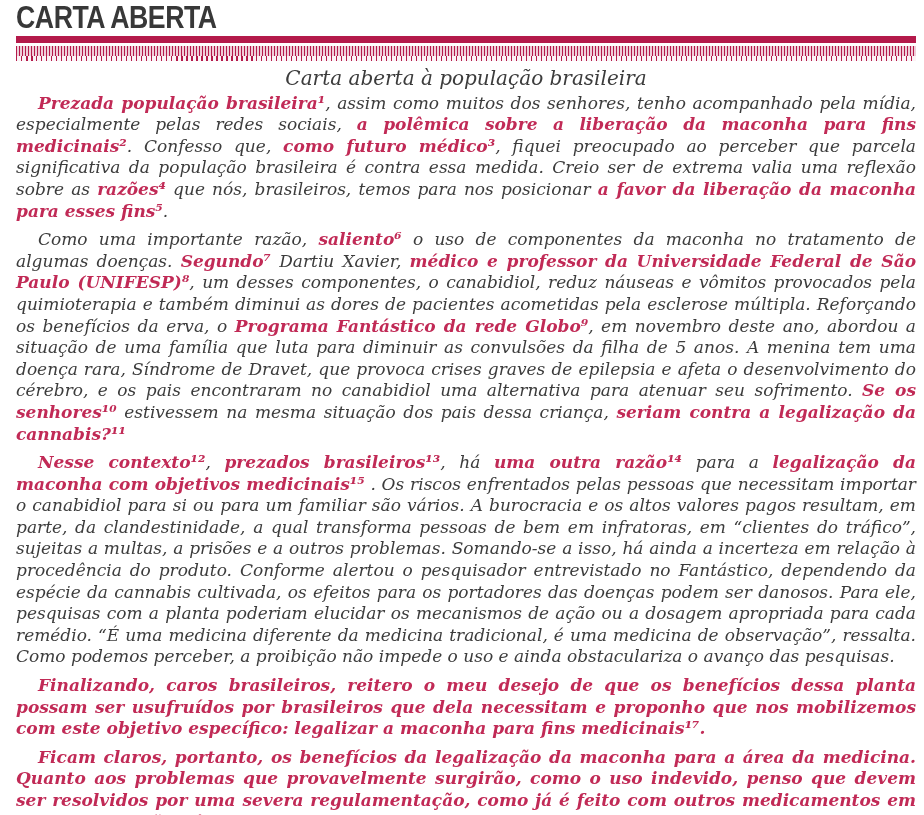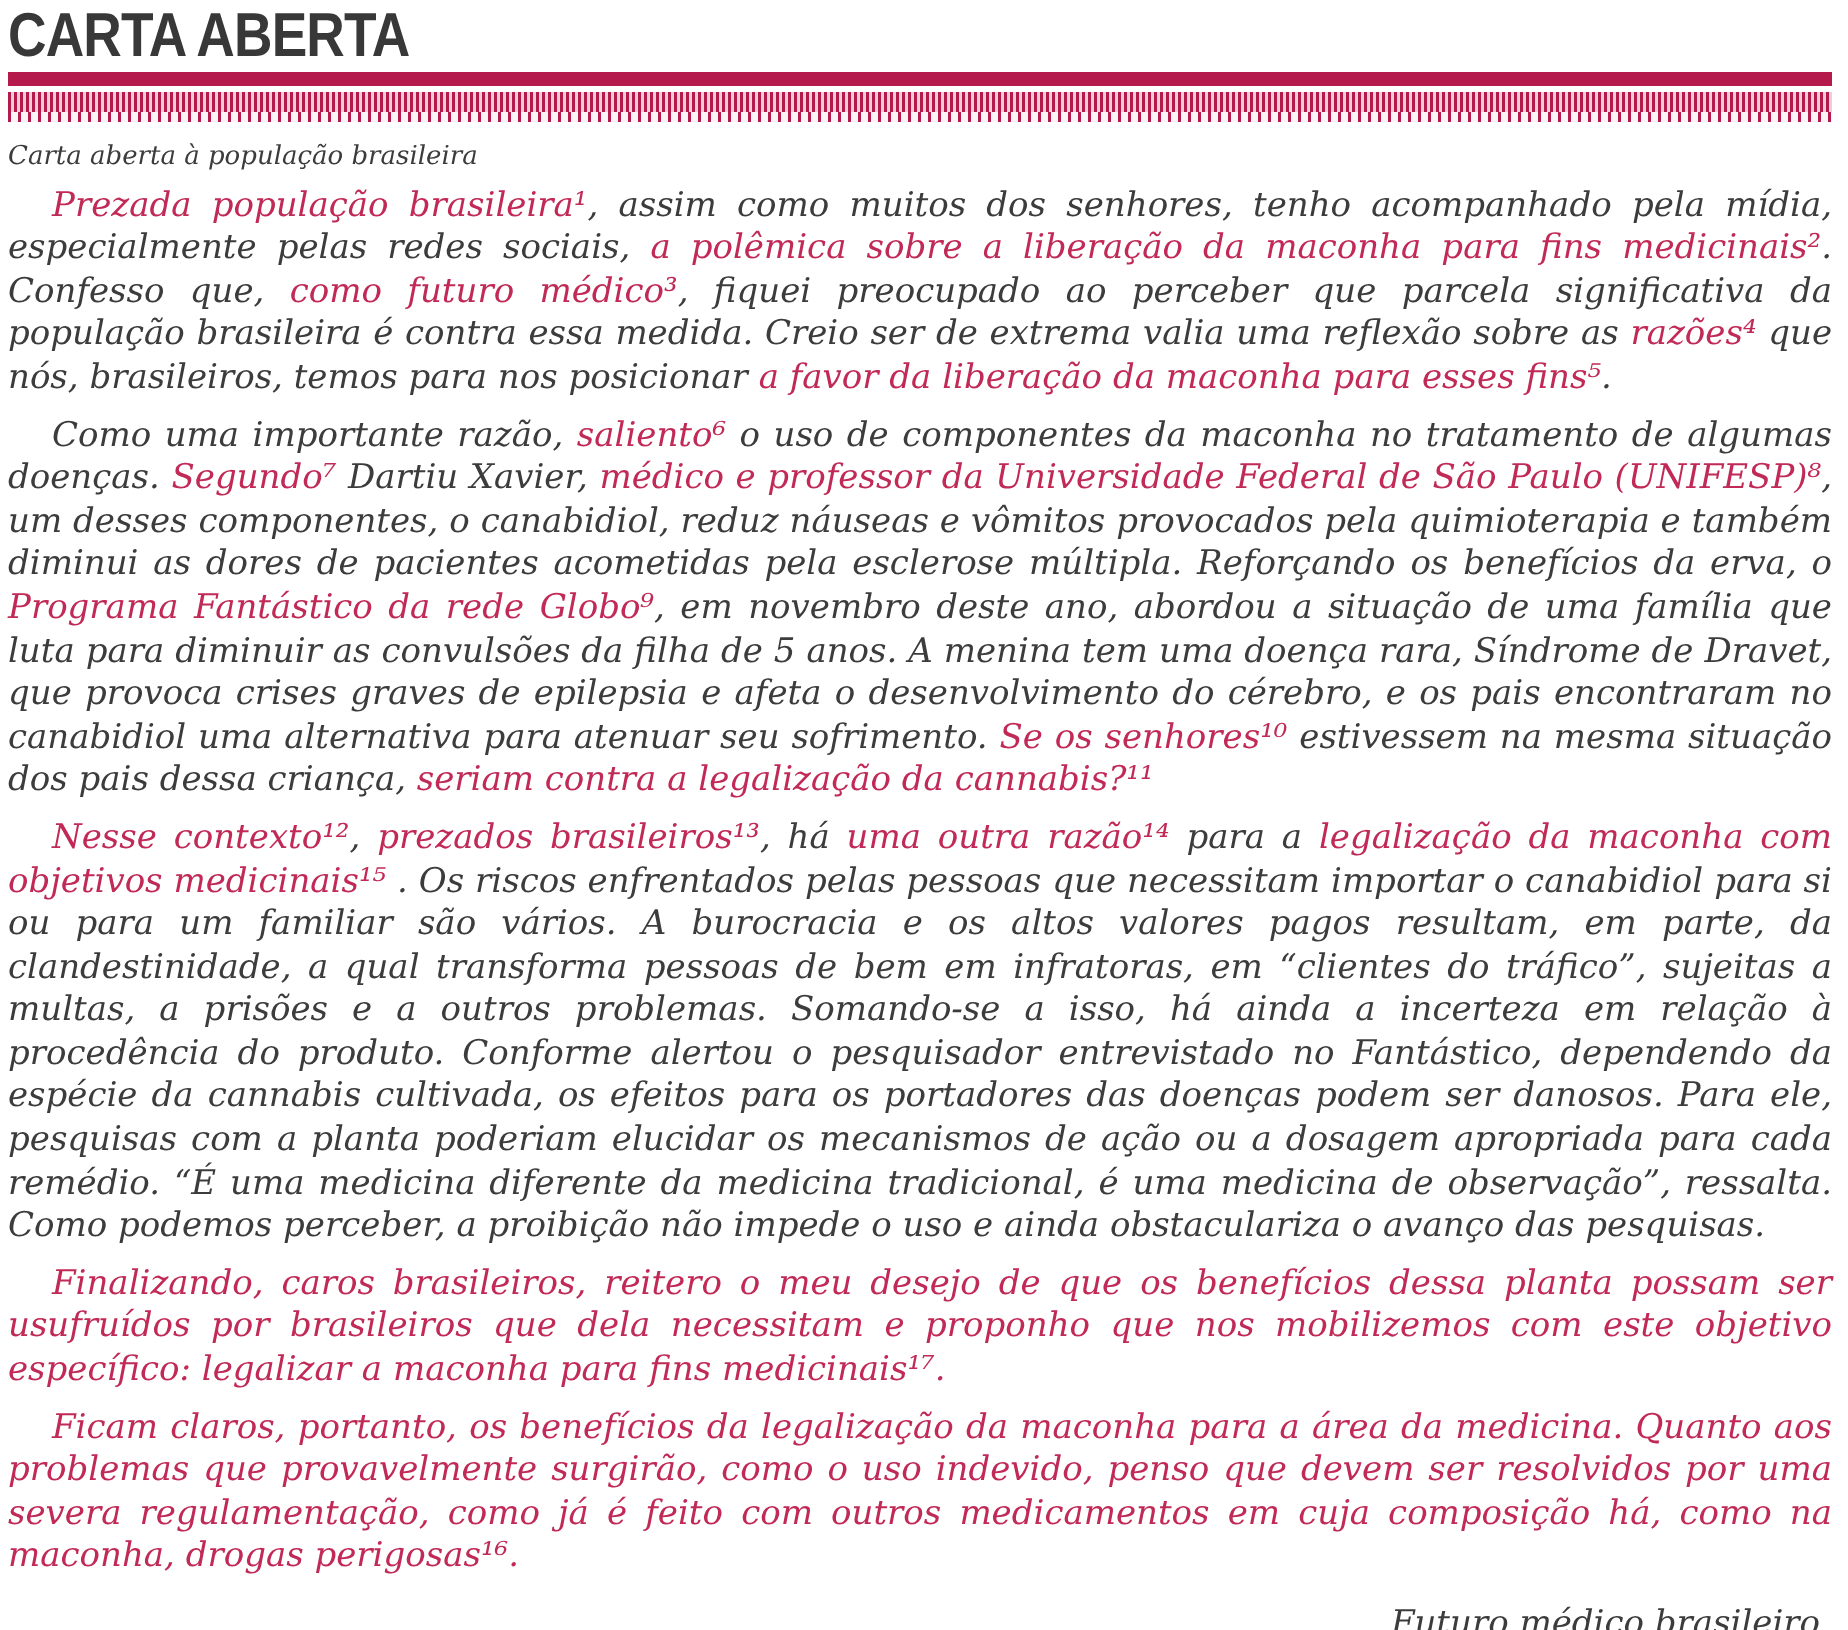--- a/index.html
+++ b/index.html
@@ -5,21 +5,21 @@
   * { box-sizing: border-box; }
   html, body { margin: 0; padding: 0; }
   body {
     width: 924px;
     height: 815px;
     background: #ffffff;
     overflow: hidden;
     font-family: "DejaVu Serif", serif;
   }
   .page {
-    padding: 2px 8px 0 4px;
+    padding: 2px 8px 0 16px;
     width: 924px;
     height: 815px;
   }
   .masthead {
     margin: 0;
     font-family: "Liberation Sans", sans-serif;
     font-weight: 700;
     font-size: 31px;
     line-height: 32px;
     color: #383838;
@@ -45,30 +45,30 @@
   }
   .letter {
     margin-top: 7px;
     font-style: italic;
     font-size: 17px;
     line-height: 21.6px;
     color: var(--ink, #3c3c3c);
   }
   .letter-title {
     margin: 0 0 3px 0;
-    text-align: left;
+    text-align: center;
     font-weight: normal;
-    font-size: 13px;
+    font-size: 20px;
   }
   .para {
     margin: 0 0 7px 0;
     text-align: justify;
     text-indent: 22px;
   }
-  .run-red { color: var(--red, #c12a56); }
+  .run-red { color: var(--red, #c12a56); font-weight: bold; }
   .run-dark { color: var(--ink, #3c3c3c); }
   .signature {
     margin-top: 12px;
     text-align: right;
     padding-right: 6px;
     font-size: 17px;
   }
 </style>
 </head>
 <body>

